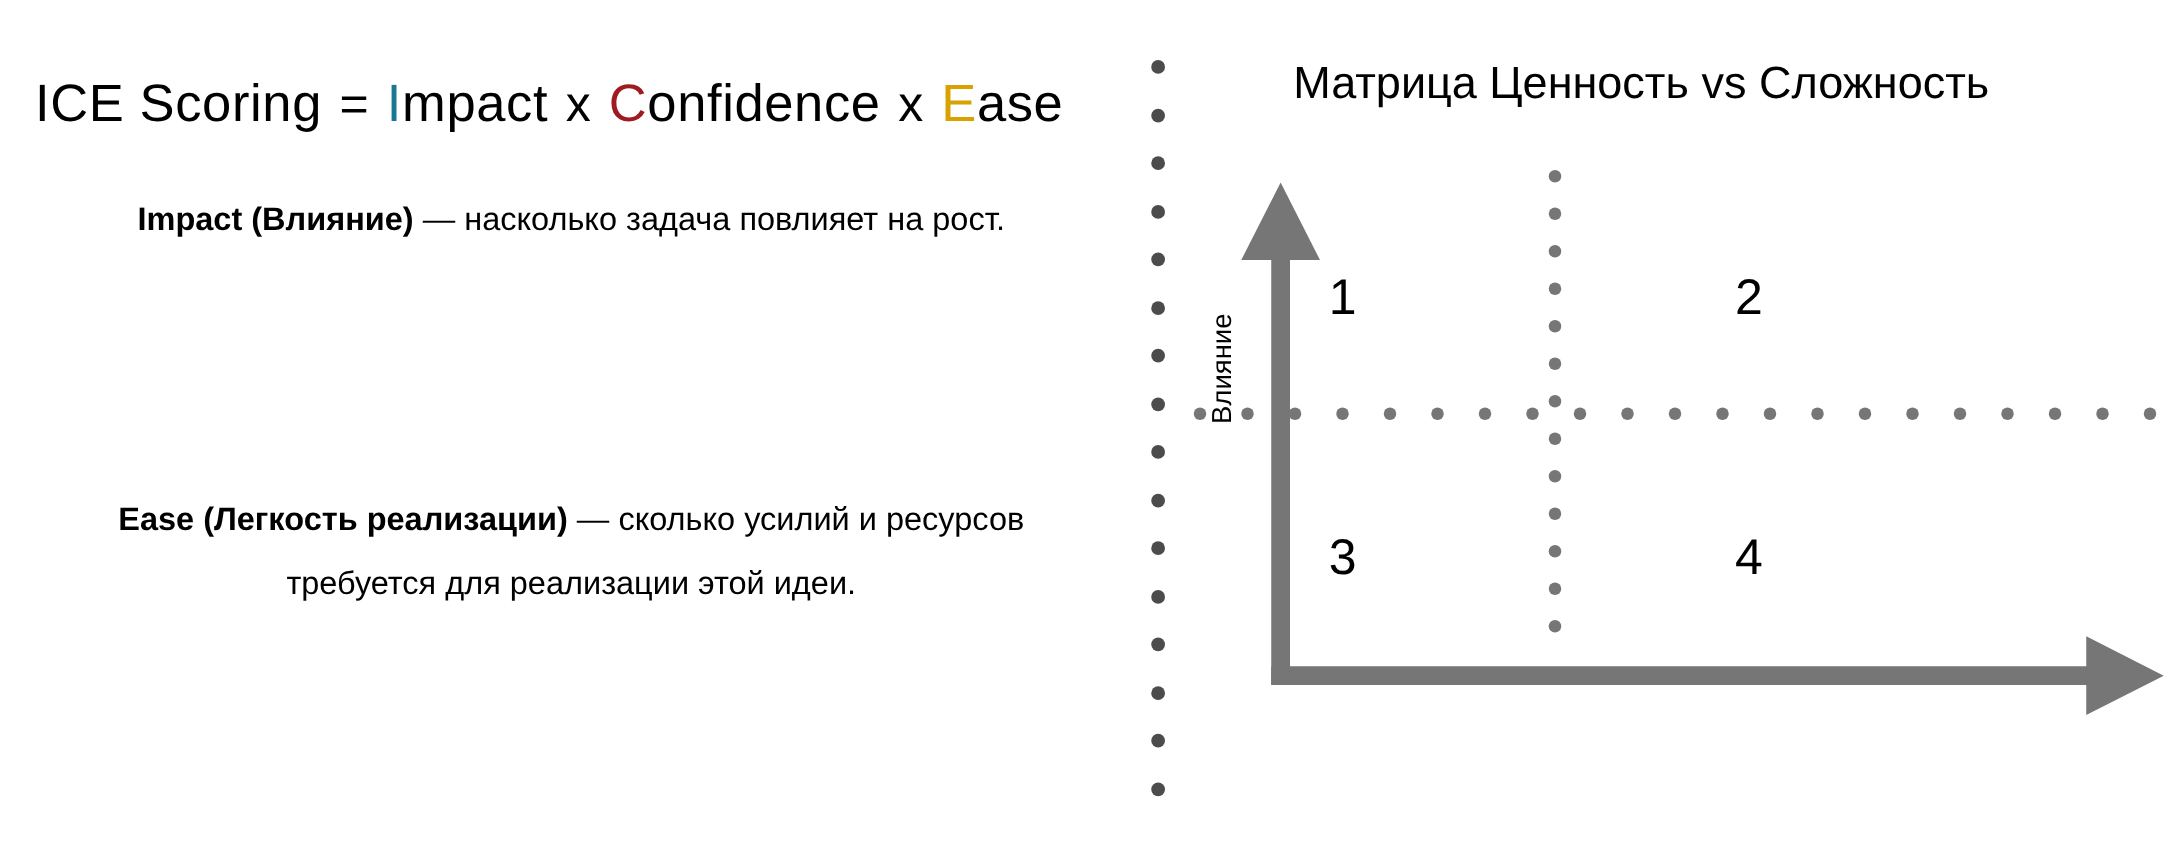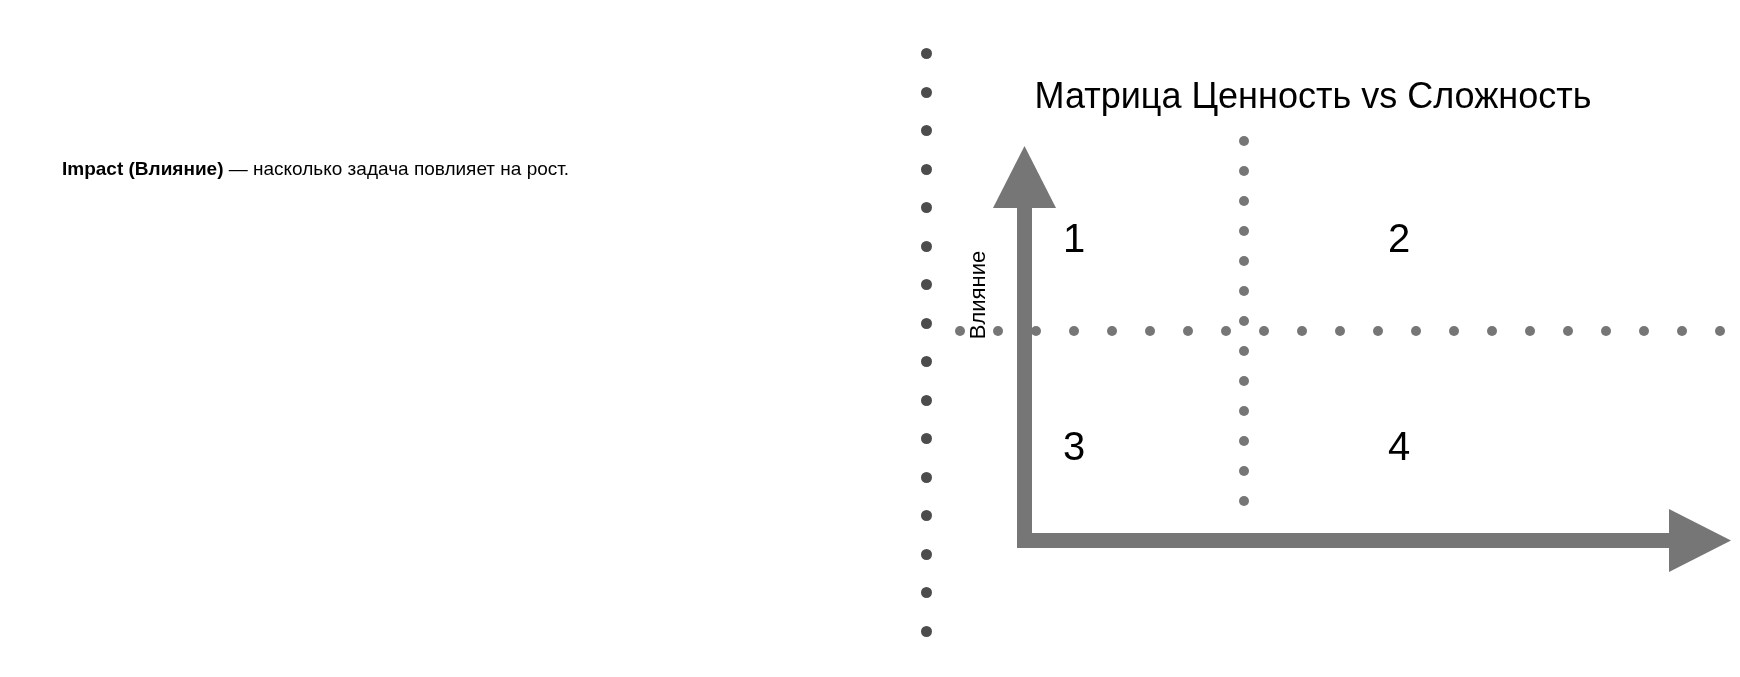--- a/index.html
+++ b/index.html
@@ -36,24 +36,25 @@
   }
   #ice-formula .seg { margin-right: 14px; }
   #ice-formula .op { margin-right: 14px; font-size: 40px; }
   #ice-formula .cap-i { color: #17788F; }
   #ice-formula .cap-c { color: #9E1B20; }
   #ice-formula .cap-e { color: #D8A200; }
 
   .definition {
     position: absolute;
     left: 62px;
-    font-size: 19px;
+    font-size: 26px;
     line-height: 1.96;
     color: #000000;
     width: 790px;
+    text-align: center;
   }
   .definition b {
     font-weight: bold;
   }
   #def-impact     { top: 150px; }
   #def-confidence { top: 270px; }
   #def-ease       { top: 390px; }
 
   
   #panel-divider {
@@ -77,21 +78,21 @@
     position: absolute;
     left: 933px;
     top: 0;
     width: 807px;
     height: 677px;
   }
 
   #matrix-title {
     position: absolute;
     left: 0;
-    top: 76px;
+    top: 46px;
     width: 760px;
     text-align: center;
     font-size: 36px;
     line-height: 1.1;
     white-space: nowrap;
   }
 
   #matrix-plot {
     position: absolute;
     left: 0;
@@ -163,26 +164,32 @@
     text-align: center;
     font-size: 22px;
     white-space: nowrap;
   }
 </style>
 </head>
 <body>
 
 <div id="left-panel">
 
+  <div id="ice-formula">
+    <span class="seg">ICE Scoring</span><span class="op">=</span><span class="seg"><span class="cap-i">I</span><span>mpact</span></span><span class="op">x</span><span class="seg"><span class="cap-c">C</span><span>onfidence</span></span><span class="op">x</span><span class="seg"><span class="cap-e">E</span><span>ase</span></span>
+  </div>
 
   <div class="definition" id="def-impact">
     <b>Impact (Влияние)</b><span> — насколько задача повлияет на рост.</span>
   </div>
 
 
+  <div class="definition" id="def-ease">
+    <b>Ease (Легкость реализации)</b><span> — сколько усилий и ресурсов требуется для реализации этой идеи.</span>
+  </div>
 
 </div>
 
 <div id="panel-divider">
     <div class="vdot" style="top: 0px; background: rgb(76, 76, 76);"></div>
     <div class="vdot" style="top: 38.5px; background: rgb(76, 76, 76);"></div>
     <div class="vdot" style="top: 77px; background: rgb(76, 76, 76);"></div>
     <div class="vdot" style="top: 115.5px; background: rgb(76, 76, 76);"></div>
     <div class="vdot" style="top: 154px; background: rgb(76, 76, 76);"></div>
     <div class="vdot" style="top: 192.5px; background: rgb(76, 76, 76);"></div>

